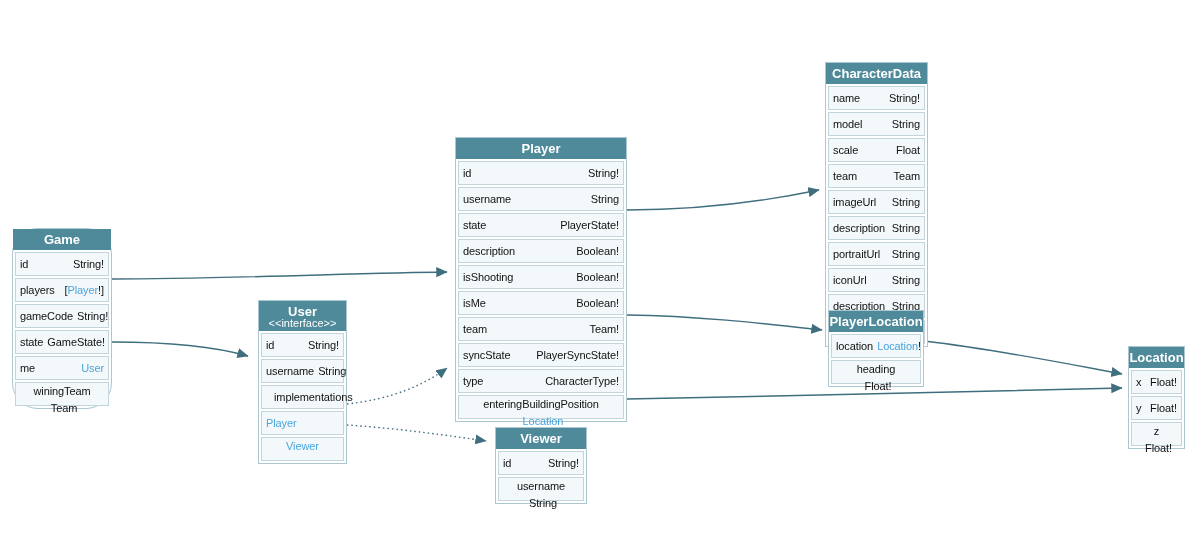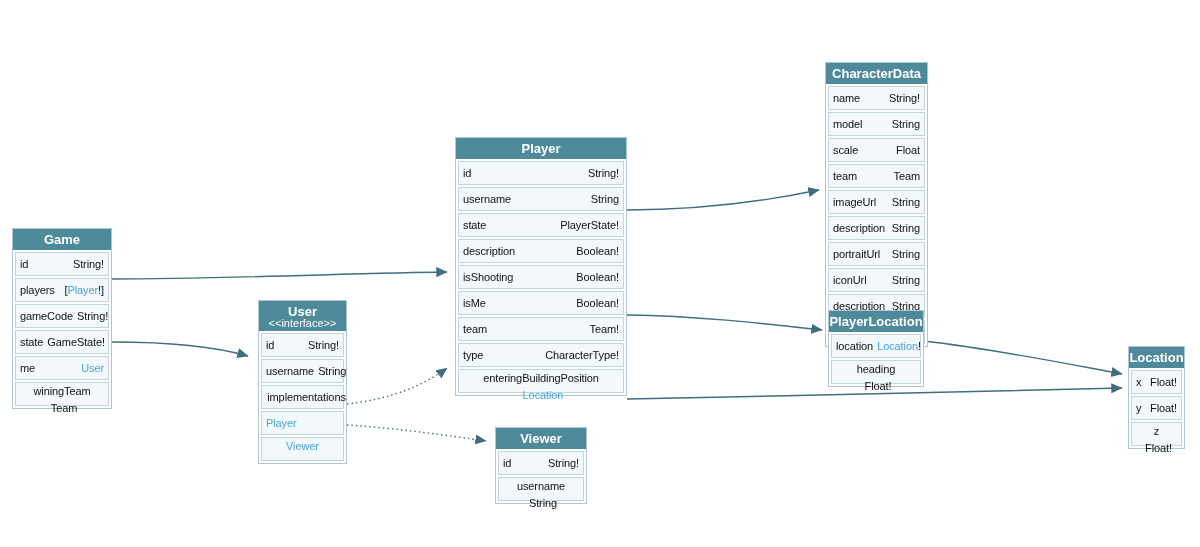--- a/index.html
+++ b/index.html
@@ -49,21 +49,21 @@
     font-size:11px;
     line-height:17px;
     color:#111111;
     white-space:nowrap;
     letter-spacing:-0.1px;
   }
   .field-row:last-child{margin-bottom:0;flex-direction:column;}
   .field-row .fname{text-align:left;}
   .field-row .ftype{text-align:center;margin-left:4px;}
   .field-row .lnk{color:#4aa5dd;}
-  .field-row.centered{justify-content:center;padding-left:12px;}
+  .field-row.centered{padding-left:12px;}
   path.edge{fill:none;stroke:#3f6e7e;stroke-width:1.4;}
   path.edge.dotted{stroke-dasharray:1.5,3;}
 </style>
 </head>
 <body>
 
 <div id="canvas">
   <svg id="edges" xmlns="http://www.w3.org/2000/svg" width="1200" height="547">
     <defs>
       <marker id="arrowhead" viewBox="0 0 10 8" refX="8.5" refY="4" markerWidth="9" markerHeight="8" orient="auto">
@@ -75,21 +75,21 @@
         <path d="M112,342 C170,342 216,347 248,356" class="edge" marker-end="url(#arrowhead)"></path>
         <path d="M347,404 C392,399 424,385 447,368" class="edge dotted" marker-end="url(#arrowhead)"></path>
         <path d="M347,425 C395,428 452,436 486,441" class="edge dotted" marker-end="url(#arrowhead)"></path>
         <path d="M627,210 C700,210 766,201 819,190" class="edge" marker-end="url(#arrowhead)"></path>
         <path d="M627,315 C700,316 768,324 822,330" class="edge" marker-end="url(#arrowhead)"></path>
         <path d="M627,399 C790,396 1000,391 1122,388" class="edge" marker-end="url(#arrowhead)"></path>
         <path d="M924,341 C1000,350 1068,364 1122,374" class="edge" marker-end="url(#arrowhead)"></path>
       </g>
   </svg>
   <div id="tables">
-      <div class="type-table" style="left: 12px; top: 228px; width: 100px;">
+      <div class="type-table" style="left: 12px; top: 228px; width: 100px; border-radius: 26px;">
         <div class="hdr"><span>Game</span></div>
         <div class="field-row">
           <span class="fname">id</span>
           <span class="ftype"><span class="">String!</span></span>
         </div>
         <div class="field-row">
           <span class="fname">players</span>
           <span class="ftype"><span>[</span><span class="lnk">Player</span><span>!]</span></span>
         </div>
         <div class="field-row">
@@ -151,20 +151,24 @@
           <span class="fname">isShooting</span>
           <span class="ftype"><span class="">Boolean!</span></span>
         </div>
         <div class="field-row">
           <span class="fname">isMe</span>
           <span class="ftype"><span class="">Boolean!</span></span>
         </div>
         <div class="field-row">
           <span class="fname">team</span>
           <span class="ftype"><span class="">Team!</span></span>
+        </div>
+        <div class="field-row">
+          <span class="fname">syncState</span>
+          <span class="ftype"><span class="">PlayerSyncState!</span></span>
         </div>
         <div class="field-row">
           <span class="fname">type</span>
           <span class="ftype"><span class="">CharacterType!</span></span>
         </div>
         <div class="field-row">
           <span class="fname">enteringBuildingPosition</span>
           <span class="ftype"><span class="lnk">Location</span></span>
         </div>
       </div>

